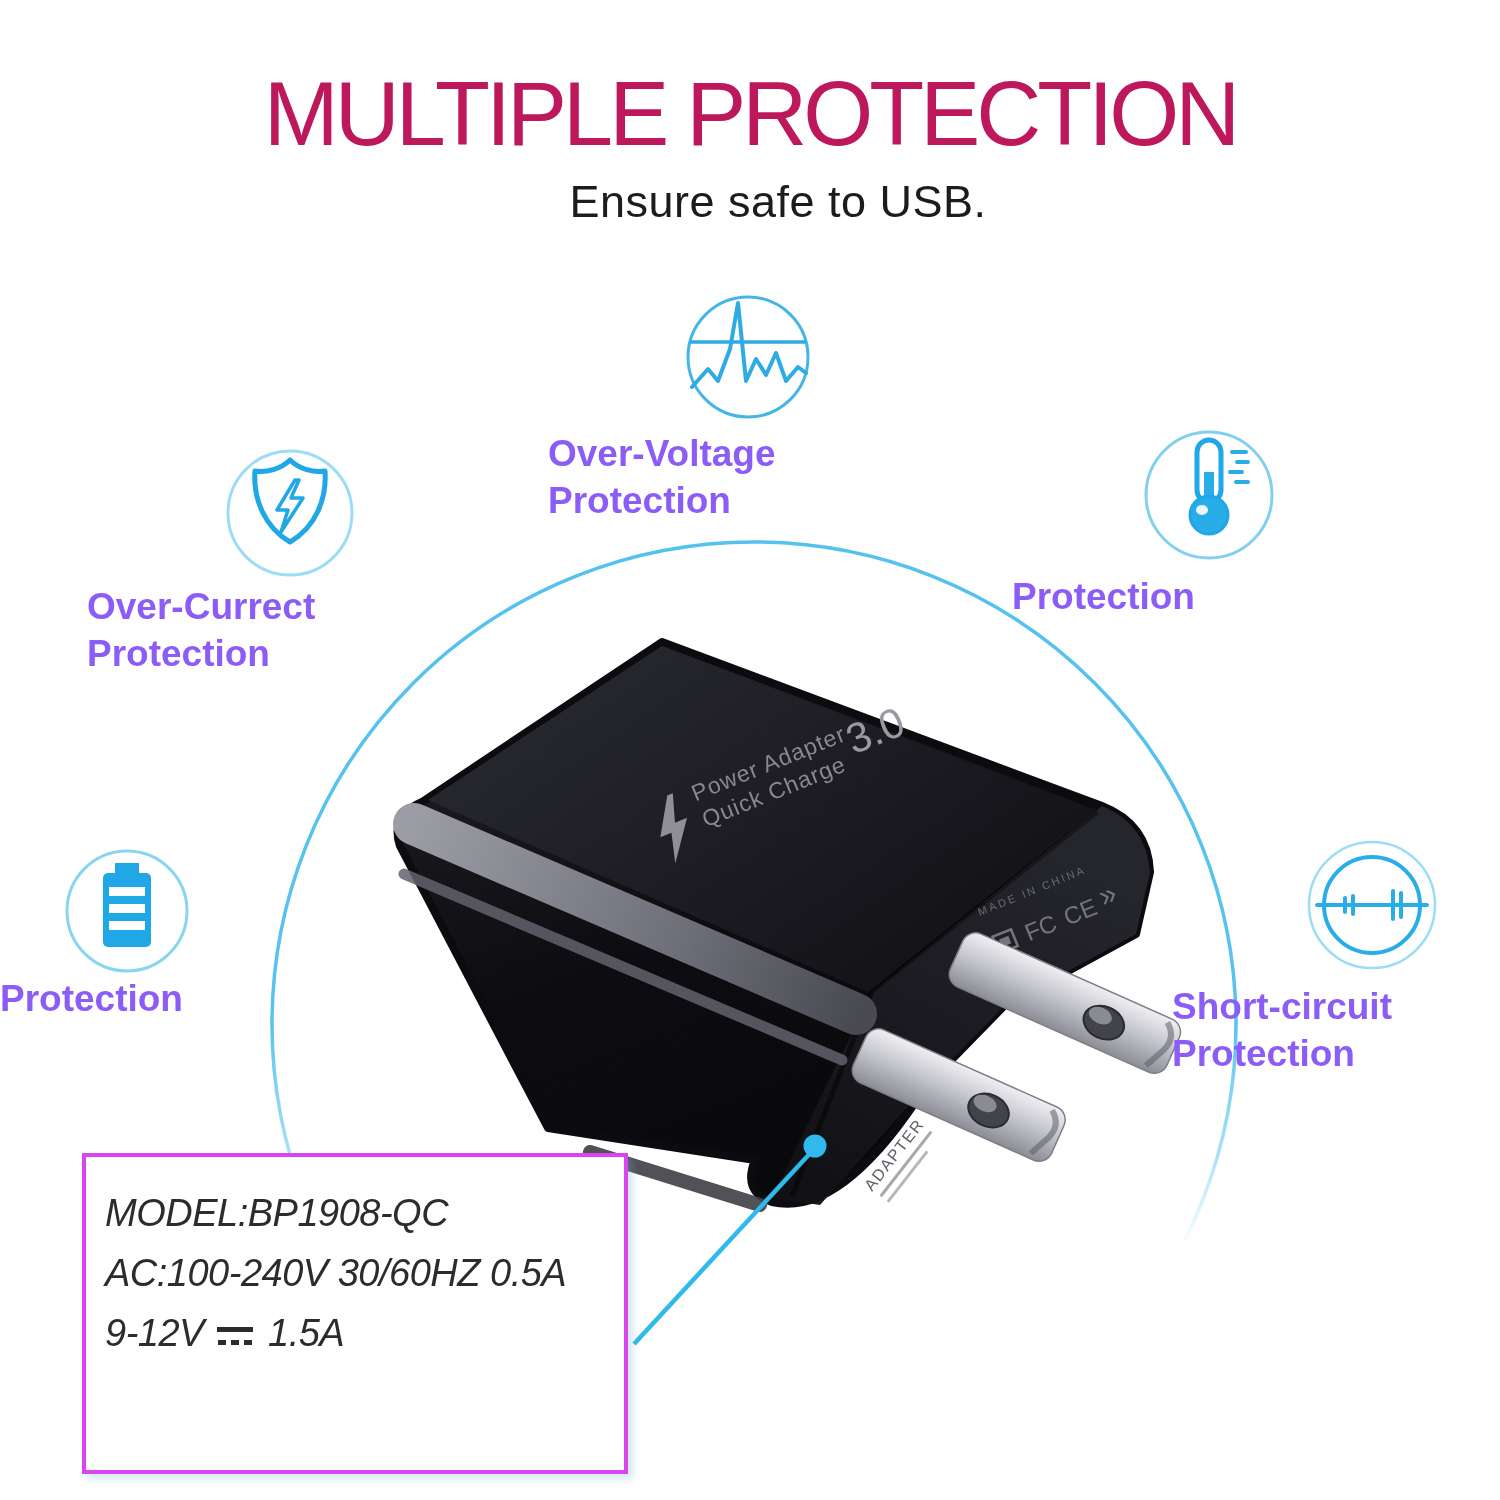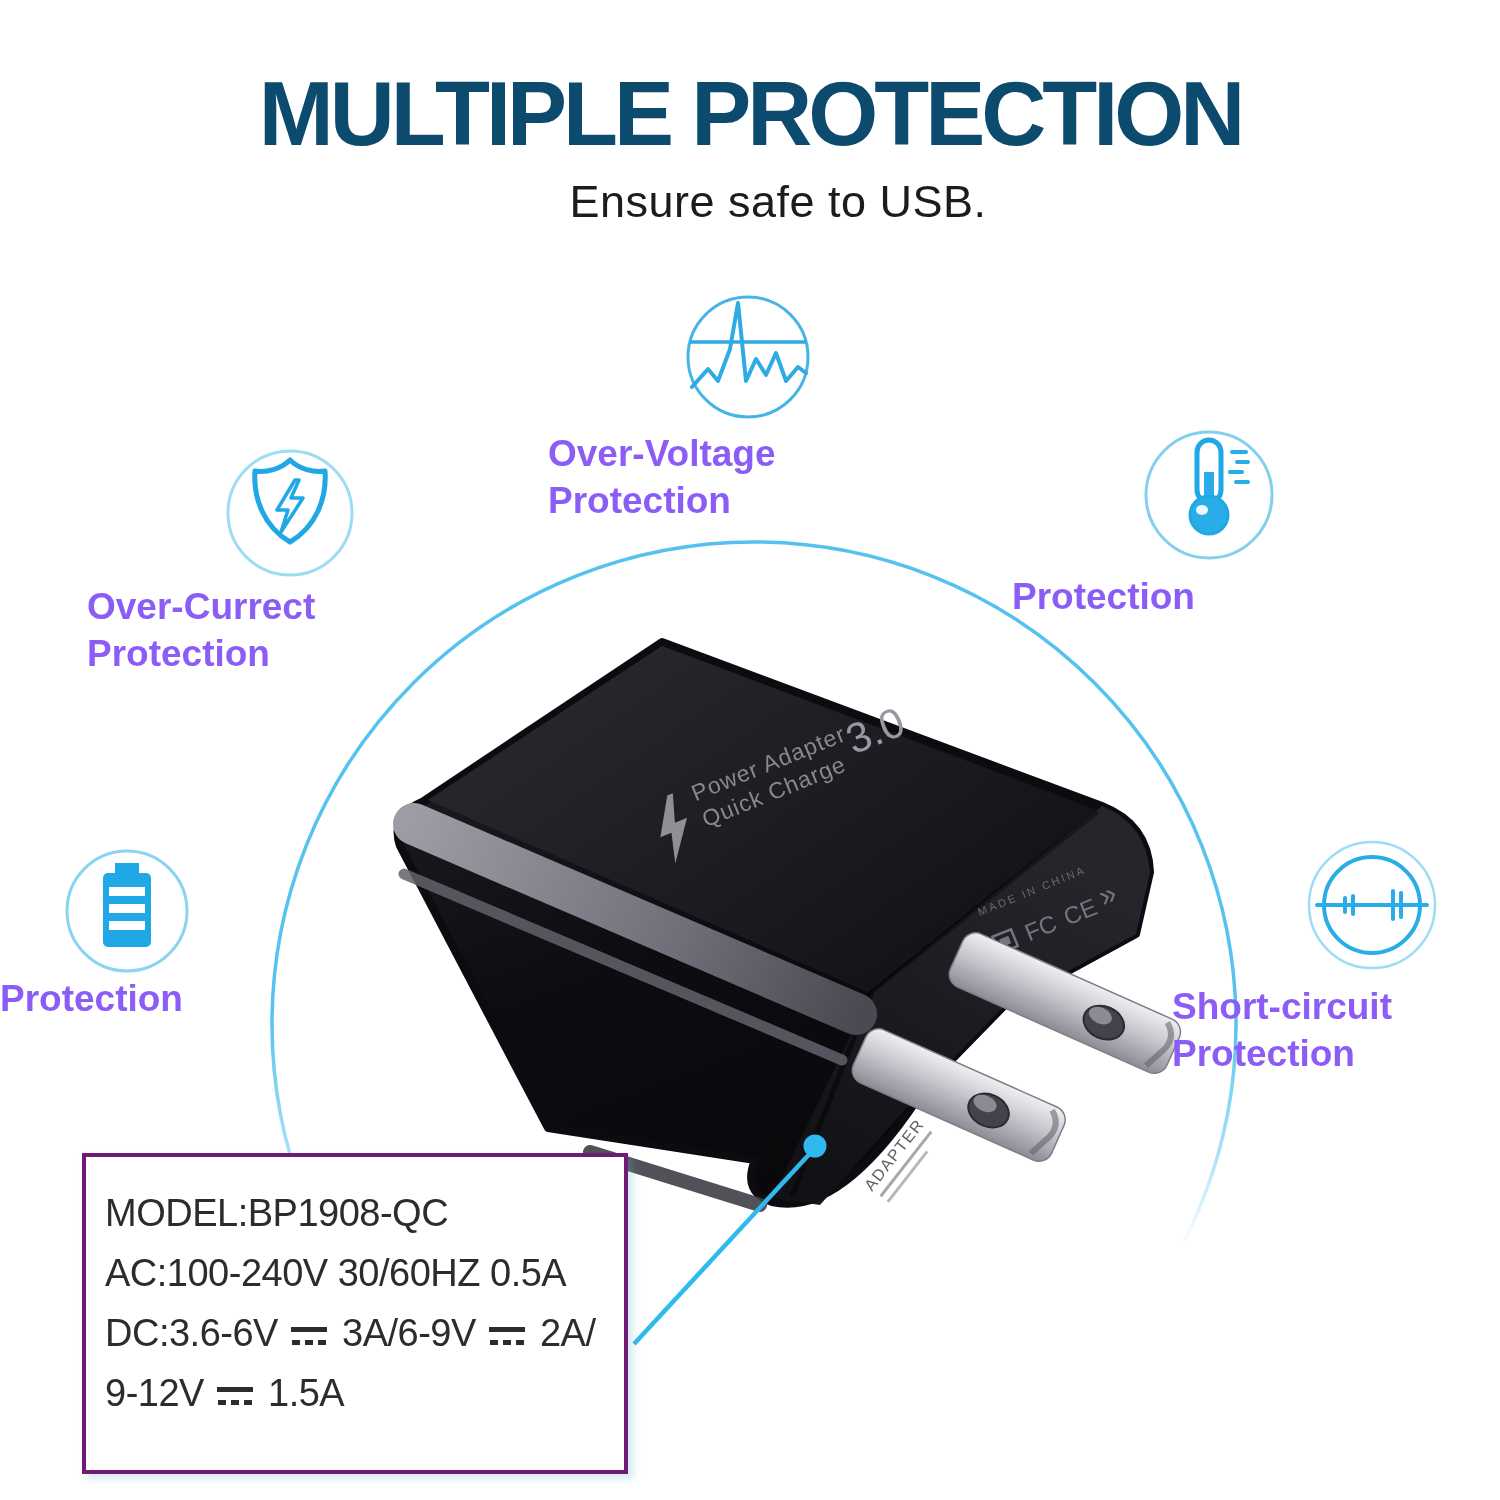--- a/index.html
+++ b/index.html
@@ -4,36 +4,36 @@
 <style>
   html,body{margin:0;padding:0;background:#fff;}
   #canvas{
     position:relative;width:1500px;height:1500px;background:#fff;overflow:hidden;
     font-family:"Liberation Sans",sans-serif;
   }
   .abs{position:absolute;}
   #scene{position:absolute;left:0;top:0;width:1500px;height:1500px;}
   .title{
     left:0;top:62px;width:1500px;text-align:center;
-    font-size:90px;font-weight:bold;letter-spacing:-4px;color:#0c4a6e;line-height:104px;
+    font-size:90px;font-weight:normal;letter-spacing:-4px;color:#be185d;line-height:104px;
     white-space:nowrap;
   }
   .subtitle{
     left:4px;top:176px;width:1500px;text-align:center;
     font-size:45px;color:#1c1c1c;letter-spacing:0.5px;padding-left:24px;
   }
   .feature-label{
     text-align:left;color:#8b5cf6;font-size:37px;line-height:47px;letter-spacing:0px;font-weight:bold;
   }
   .icon-wrap{position:absolute;}
   .spec-box{
     left:82px;top:1153px;width:546px;height:321px;background:#ffffff;
-    border:4px solid #701a75;box-sizing:border-box;
+    border:4px solid #d946ef;box-sizing:border-box;
     box-shadow:5px 5px 7px rgba(100,180,215,.28);
-    padding:26px 10px 0 19px;z-index:5;
+    padding:26px 10px 0 19px;z-index:5;font-style:italic;
   }
   .spec-line{
     font-size:38px;line-height:60px;color:#2c2c2c;white-space:nowrap;letter-spacing:-0.5px;
   }
   .dc{
     display:inline-block;width:38px;height:20px;position:relative;margin:0 3px;
     vertical-align:baseline;
   }
   .dc::before{
     content:"";position:absolute;left:0;right:2px;top:1px;height:5px;background:#2c2c2c;
@@ -218,17 +218,16 @@
     </svg>
   </div>
   <div class="abs feature-label" style="left:1172px;top:983px;width:390px">
     <div>Short-circuit</div>
     <div>Protection</div>
   </div>
 
   <div class="abs spec-box">
     <div class="spec-line">MODEL:BP1908-QC</div>
     <div class="spec-line">AC:100-240V 30/60HZ 0.5A</div>
-    <div class="spec-line">DC:3.6-6V <span class="dc"></span> 3A/6-9V <span class="dc"></span> 2A/</div>
     <div class="spec-line">9-12V <span class="dc"></span> 1.5A</div>
   </div>
 
 </div>
 
 </body></html>

